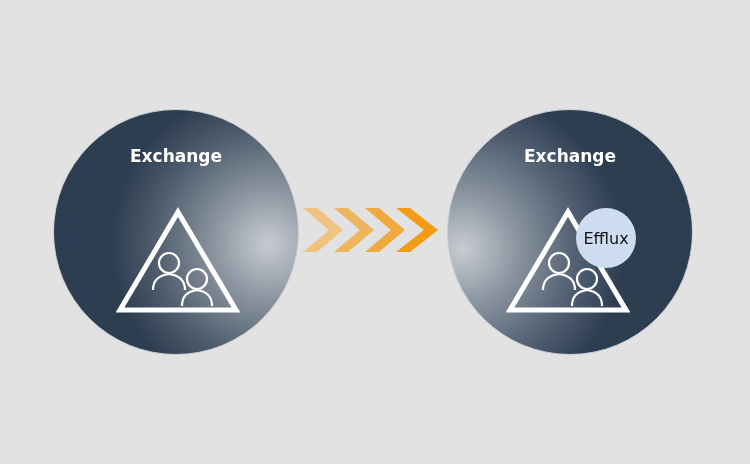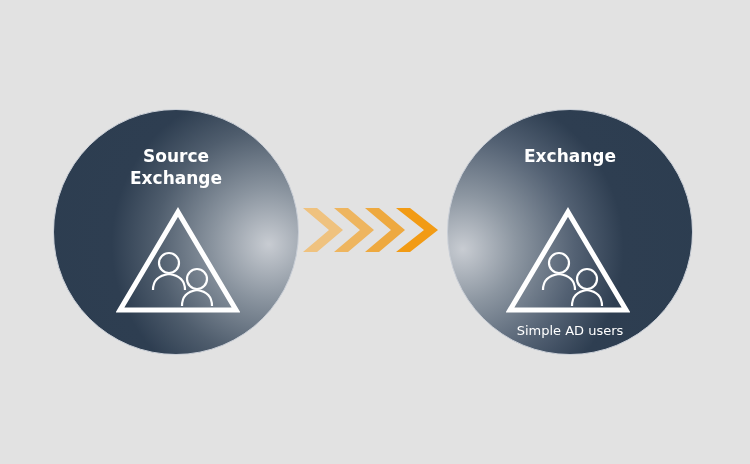--- a/index.html
+++ b/index.html
@@ -11,21 +11,20 @@
   .icon{position:absolute;}
   .efflux{position:absolute;left:128px;top:98px;width:60px;height:60px;border-radius:50%;background:#cddcef;display:flex;align-items:center;justify-content:center;color:#111;font-size:16px;}
   .caption{position:absolute;left:0;width:100%;top:213px;text-align:center;color:#fff;font-size:13px;}
   #arrows{position:absolute;left:303px;top:206px;}
 </style>
 </head>
 <body>
 
 <div class="node" id="src">
   <div class="title">
-    <div>Source</div>
     <div>Exchange</div>
   </div>
   <svg class="icon" style="left:62px;top:96px" width="124" height="108" viewBox="0 0 124 108">
     <polygon points="62,6 120,104 4,104" fill="none" stroke="#fff" stroke-width="5" stroke-linejoin="miter"></polygon>
     <g fill="none" stroke="#fff" stroke-width="2.2">
       <circle cx="53" cy="57" r="10"></circle>
       <path d="M37 84 q0 -14 16 -16 q16 2 16 16"></path>
       <circle cx="81" cy="73" r="10"></circle>
       <path d="M66 100 q0 -14 15 -16 q15 2 15 16"></path>
     </g>
@@ -45,14 +44,16 @@
   </div>
   <svg class="icon" style="left:58px;top:96px" width="124" height="108" viewBox="0 0 124 108">
     <polygon points="62,6 120,104 4,104" fill="none" stroke="#fff" stroke-width="5" stroke-linejoin="miter"></polygon>
     <g fill="none" stroke="#fff" stroke-width="2.2">
       <circle cx="53" cy="57" r="10"></circle>
       <path d="M37 84 q0 -14 16 -16 q16 2 16 16"></path>
       <circle cx="81" cy="73" r="10"></circle>
       <path d="M66 100 q0 -14 15 -16 q15 2 15 16"></path>
     </g>
   </svg>
-  <div class="caption">Simple AD users</div>
+  <div class="efflux">
+      <span>Efflux</span>
+    </div>
 </div>
 
 </body></html>

